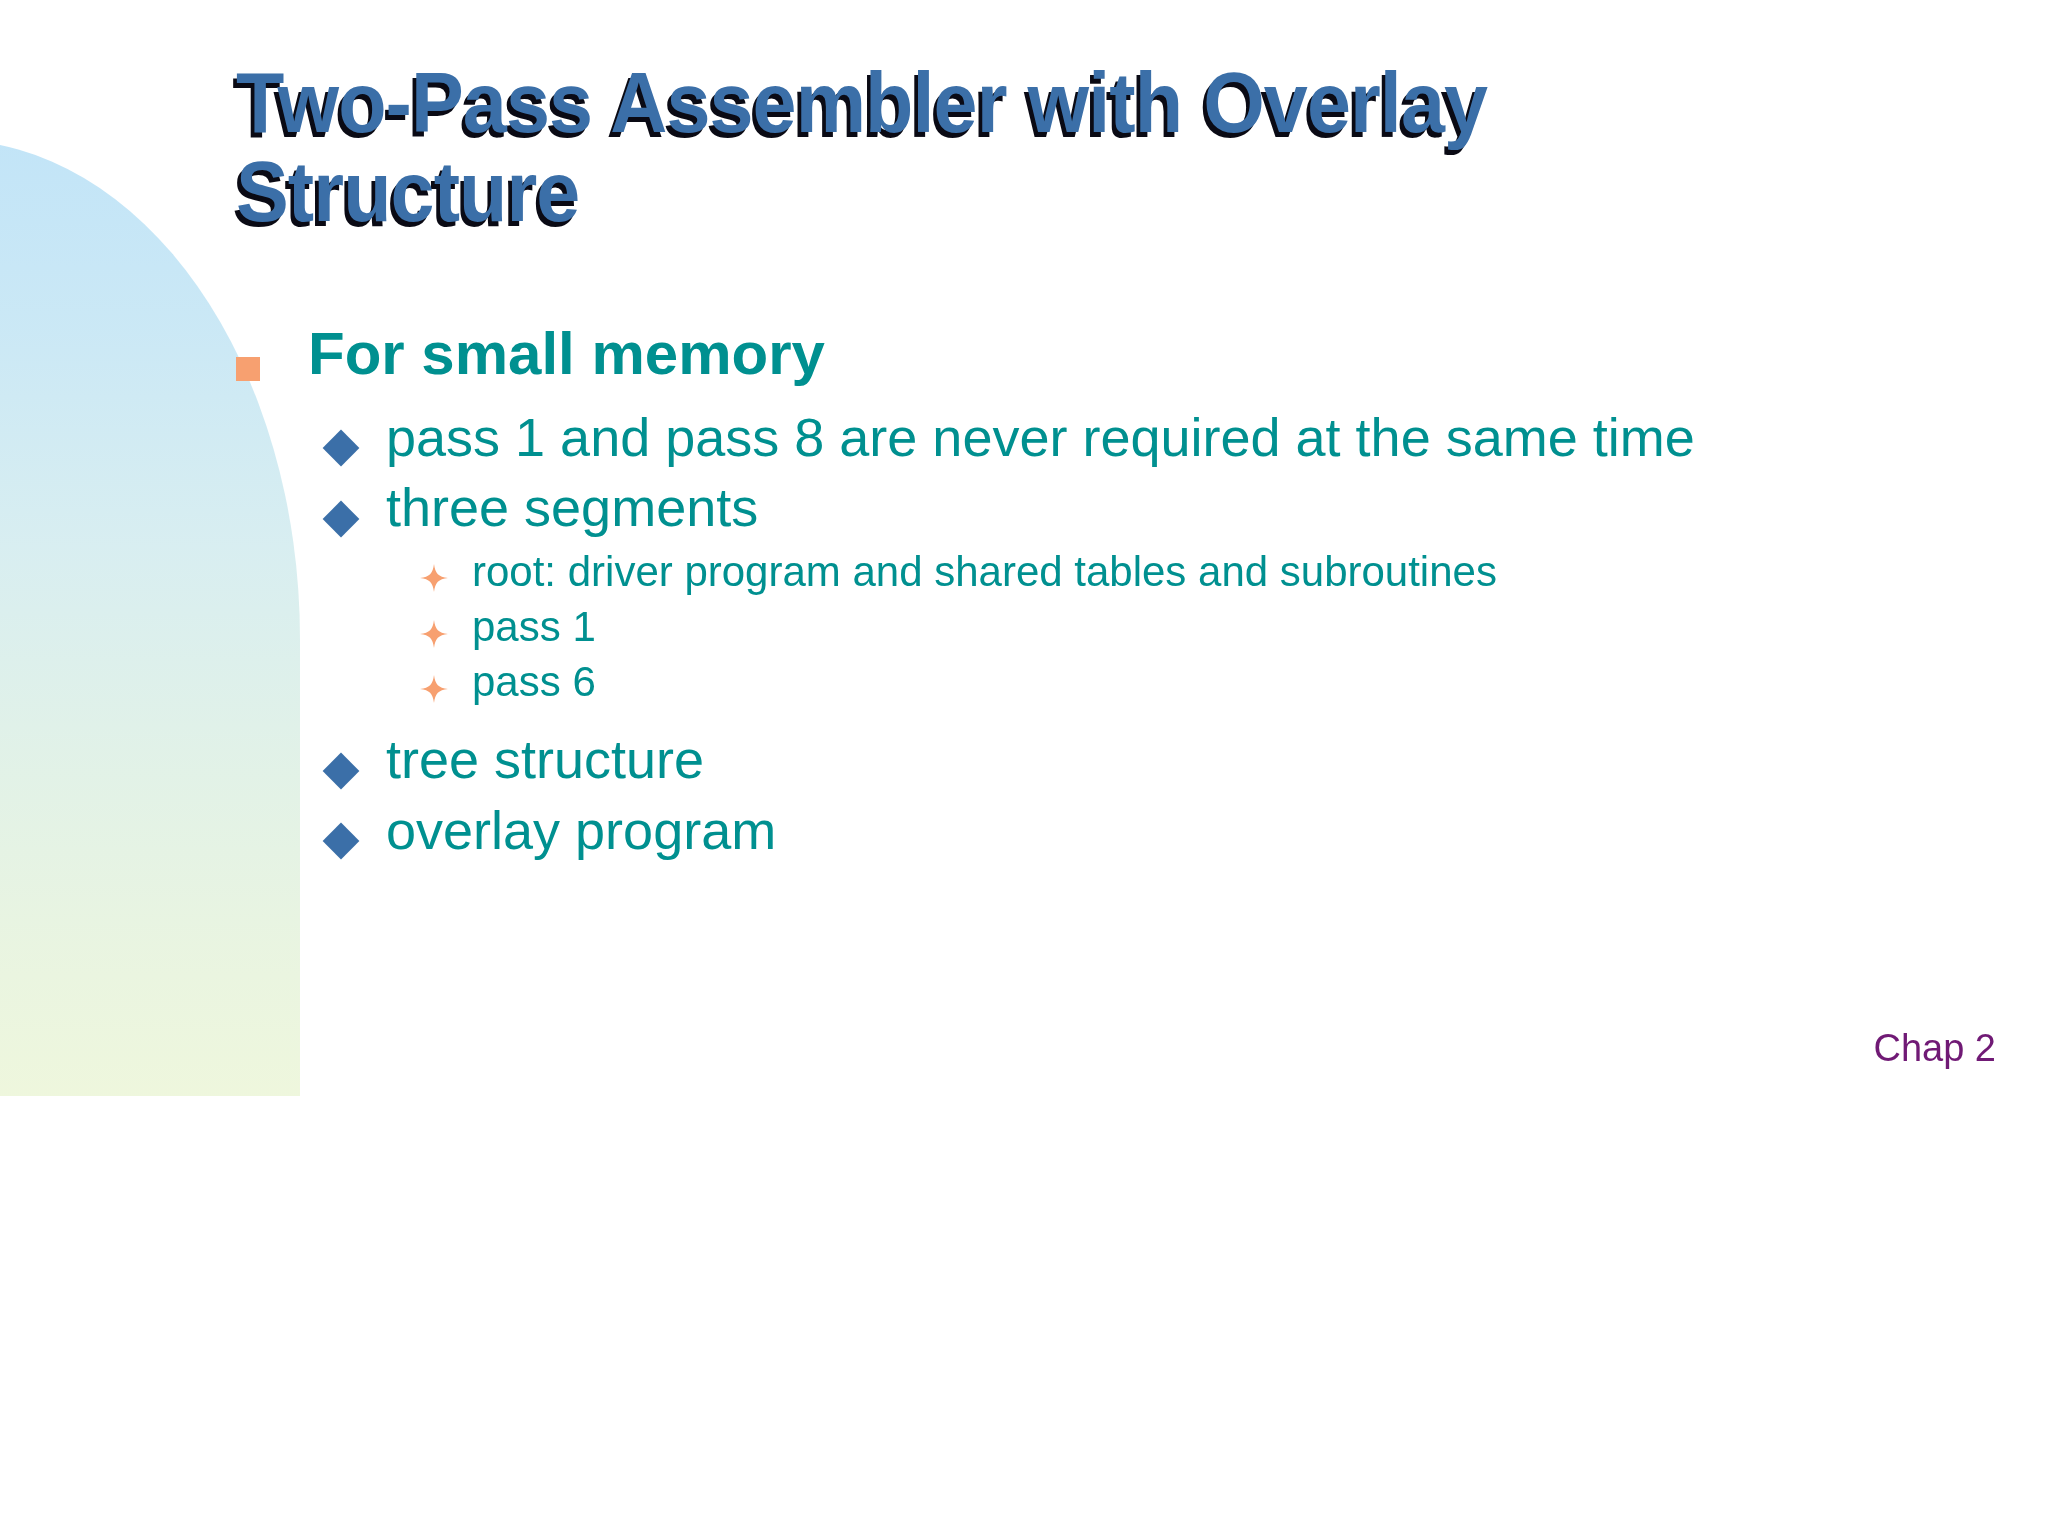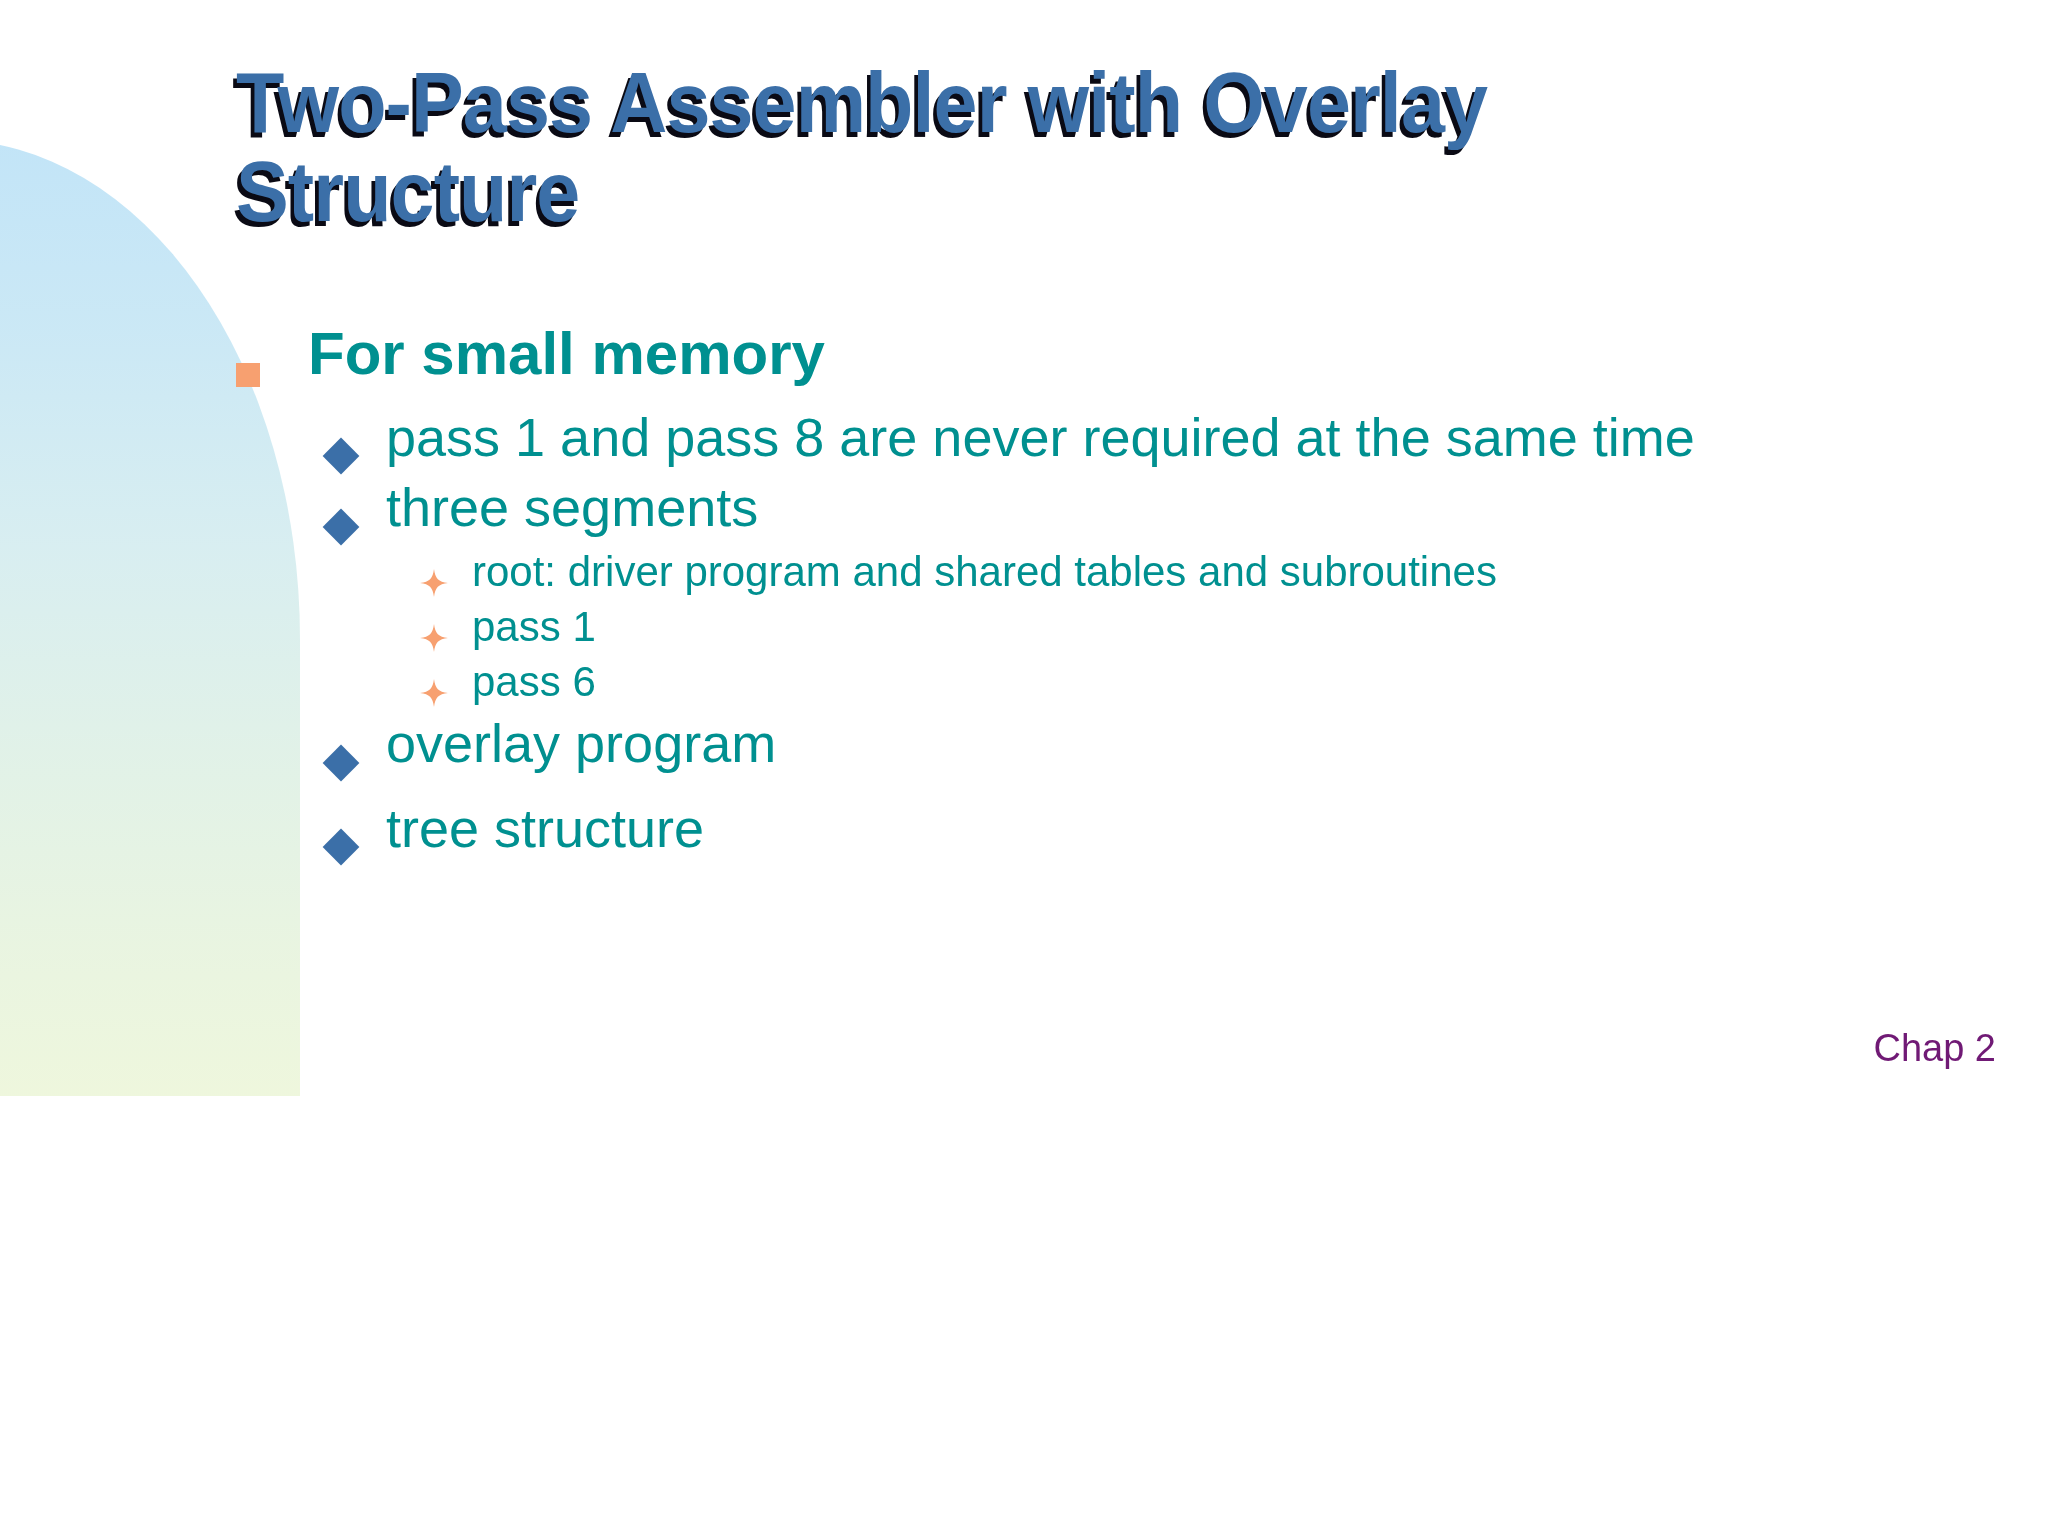--- a/index.html
+++ b/index.html
@@ -70,21 +70,21 @@
   
   .body {
     position: absolute;
     left: 236px;
     top: 320px;
     width: 1720px;
   }
 
   .row {
     display: flex;
-    align-items: flex-end;
+    align-items: center;
   }
 
   .marker {
     flex: 0 0 auto;
     display: flex;
     align-items: flex-start;
     justify-content: flex-start;
   }
 
   .text {
@@ -218,31 +218,31 @@
       <span class="marker">
         <span class="star">
           <svg width="28" height="28" viewBox="0 0 28 28" aria-hidden="true">
             <path d="M14 0 C15.2 9.6 18.4 12.8 28 14 C18.4 15.2 15.2 18.4 14 28 C12.8 18.4 9.6 15.2 0 14 C9.6 12.8 12.8 9.6 14 0 Z" fill="#f7a070"></path>
           </svg>
         </span>
       </span>
       <span class="text">pass 6</span>
     </div>
 
+    <div class="row lvl2" style="margin-top:20px;">
+      <span class="marker">
+        <span class="dia"></span>
+      </span>
+      <span class="text">tree structure</span>
+    </div>
+
     <div class="row lvl2">
       <span class="marker">
         <span class="dia"></span>
       </span>
       <span class="text">overlay program</span>
     </div>
 
-    <div class="row lvl2" style="margin-top:20px;">
-      <span class="marker">
-        <span class="dia"></span>
-      </span>
-      <span class="text">tree structure</span>
-    </div>
-
   </div>
 
   <div class="footer">Chap 2</div>
 
 </div>
 
 </body></html>

